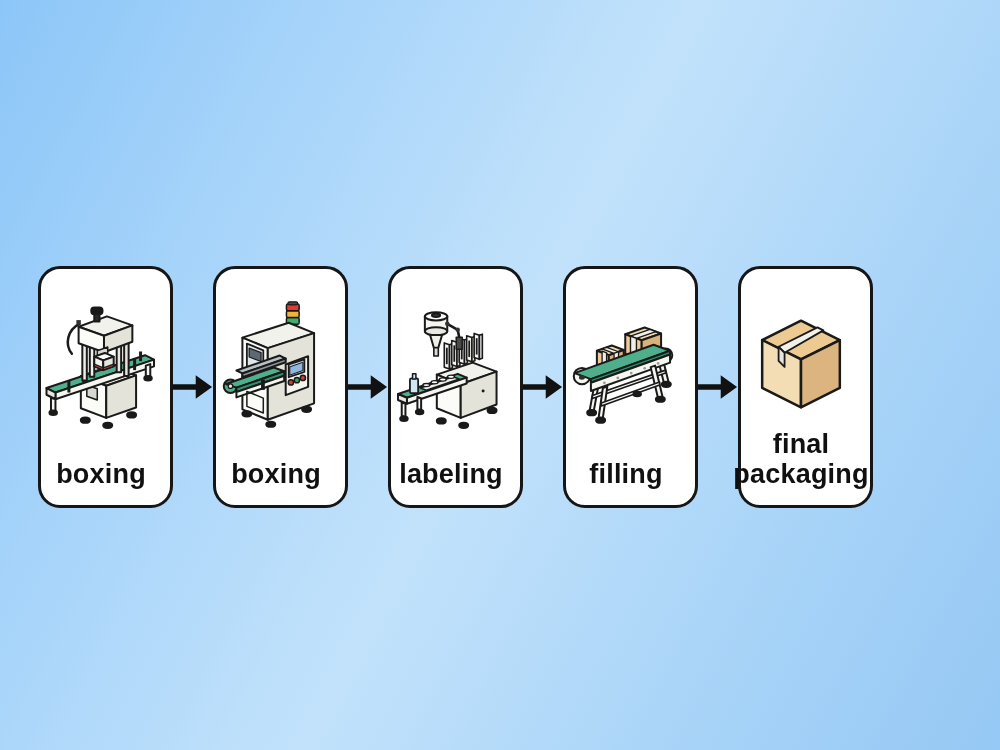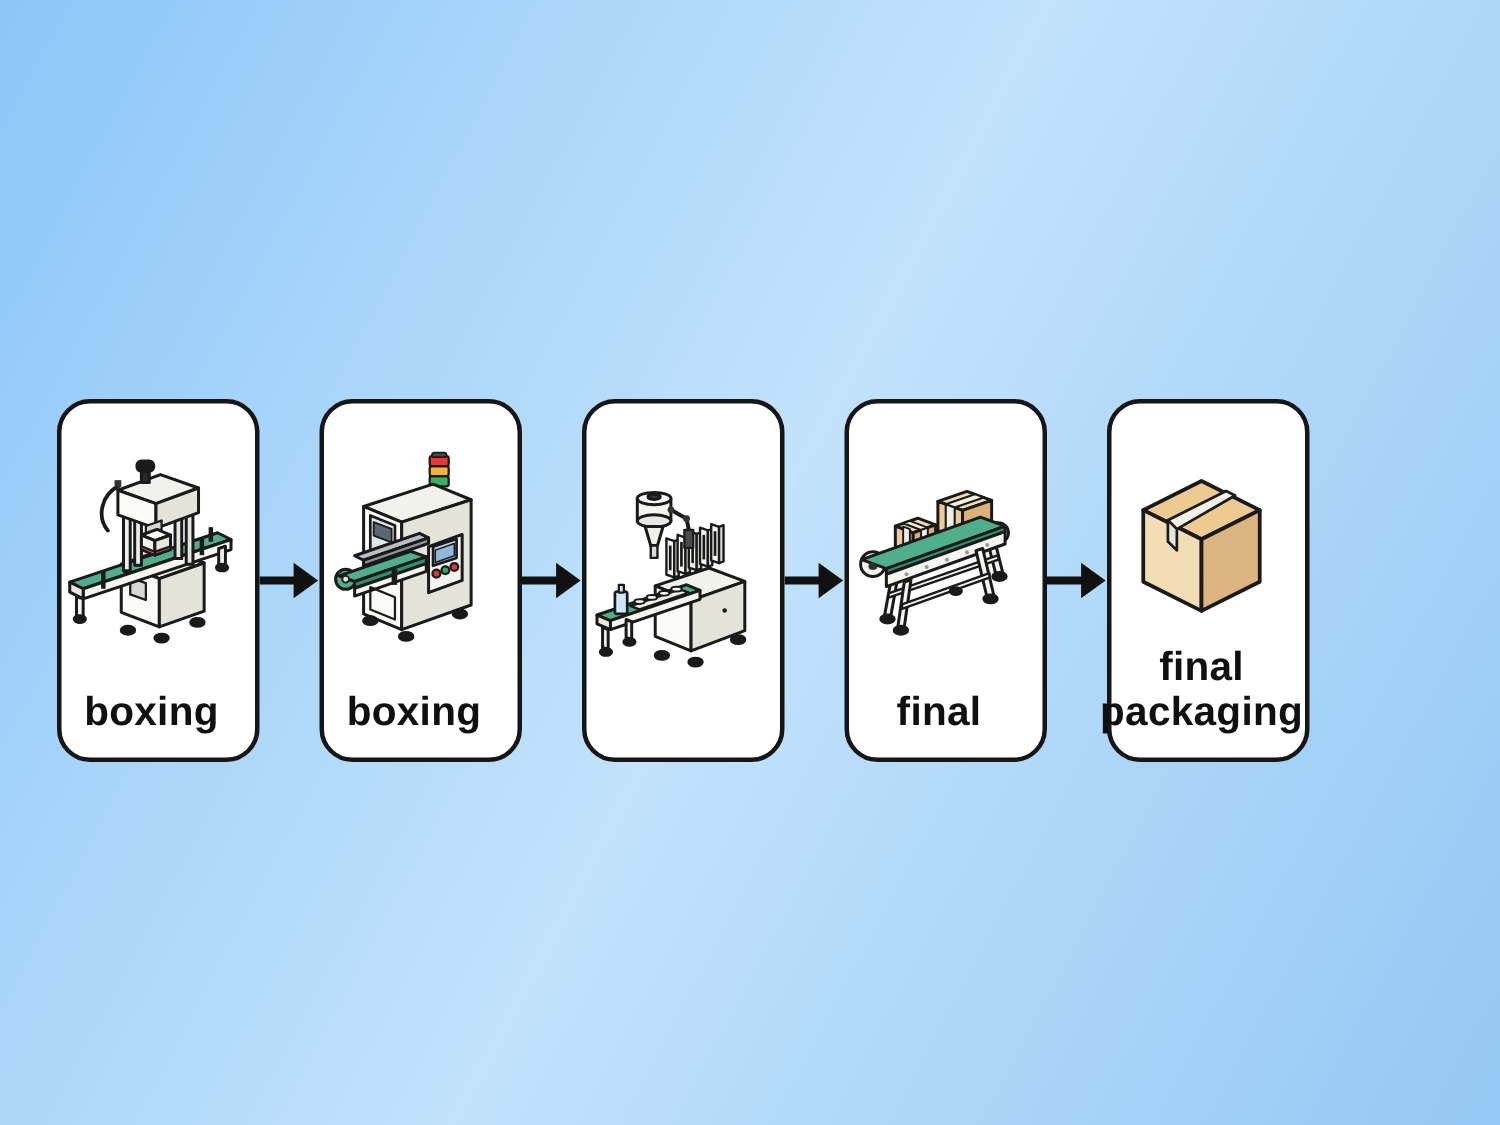--- a/index.html
+++ b/index.html
@@ -203,20 +203,21 @@
           <ellipse cx="55" cy="14.5" rx="5.5" ry="2.3" fill="#3a3a3a"></ellipse>
           <polygon points="47,41 63,41 58,58 52,58" fill="#efefe9"></polygon>
           <rect x="52" y="58" width="6" height="11" fill="#dcdcd4" stroke-width="1.6"></rect>
 
           <path d="M70,26 L84,34 L86,44" fill="none" stroke-width="2.6"></path>
           <circle cx="70" cy="26" r="3" fill="#333333" stroke="none"></circle>
           <circle cx="84" cy="34" r="3" fill="#333333" stroke="none"></circle>
           <rect x="82" y="44" width="8" height="16" fill="#4a4a4a" stroke-width="1.5"></rect>
         </svg>
       </div>
+      <div class="card-label">labeling</div>
     </div>
 
     <div class="arrow-box">
       <svg width="40" height="30" viewBox="0 0 44 32">
         <polygon points="0,13 25,13 25,3 43,16 25,29 25,19 0,19" fill="#111111"></polygon>
       </svg>
     </div>
 
     <div class="step-card">
       <div class="illus">
@@ -260,21 +261,21 @@
           </g>
 
           <polygon points="44,108 50,106 44,148 38,150" fill="#f6f6f1"></polygon>
           <polygon points="108,80 114,78 124,120 118,122" fill="#f6f6f1"></polygon>
           <polygon points="42,128 120,100 120,104 42,132" fill="#f6f6f1" stroke-width="1.6"></polygon>
           <ellipse cx="41" cy="151" rx="6" ry="3.5" fill="#1a1a1a"></ellipse>
           <ellipse cx="121" cy="123" rx="6" ry="3.5" fill="#1a1a1a"></ellipse>
           <ellipse cx="90" cy="116" rx="5" ry="3" fill="#1a1a1a"></ellipse>
         </svg>
       </div>
-      <div class="card-label">final</div>
+      <div class="card-label">filling</div>
     </div>
 
     <div class="arrow-box">
       <svg width="40" height="30" viewBox="0 0 44 32">
         <polygon points="0,13 25,13 25,3 43,16 25,29 25,19 0,19" fill="#111111"></polygon>
       </svg>
     </div>
 
     <div class="step-card">
       <div class="illus">

